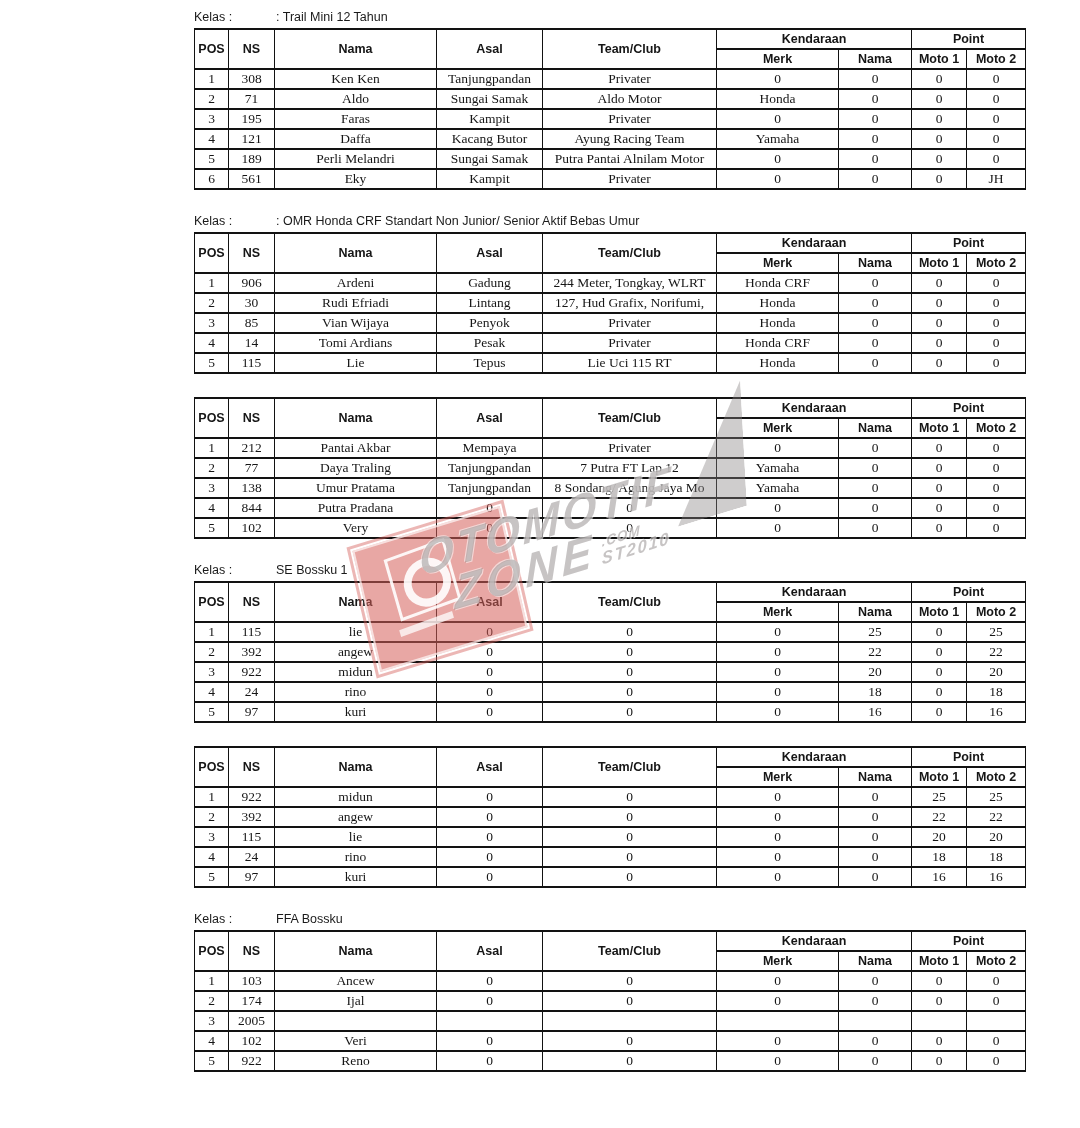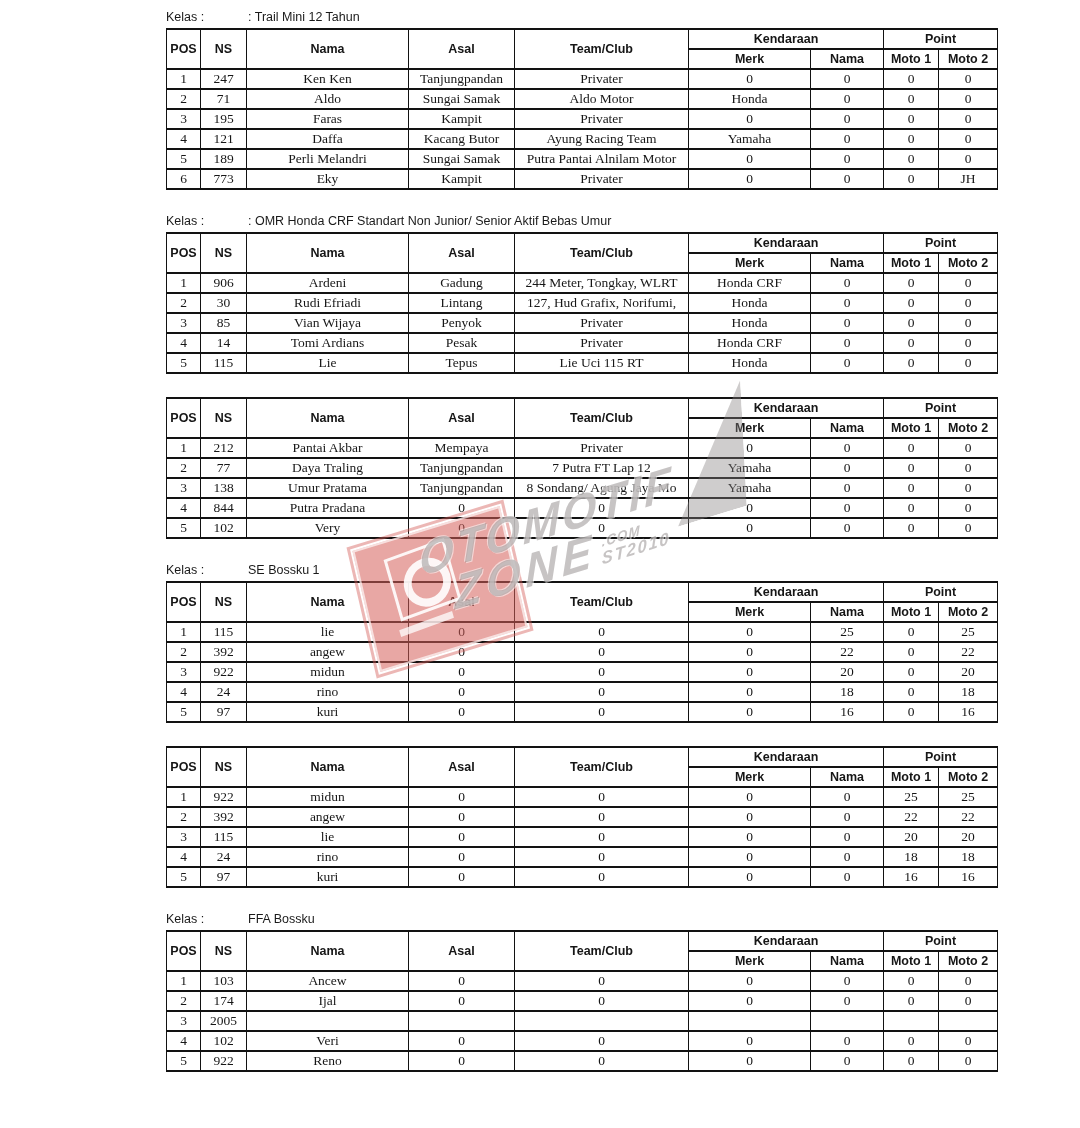--- a/index.html
+++ b/index.html
@@ -9,21 +9,21 @@
     font-family:"Liberation Sans", sans-serif;
     color:#161616;
     position:relative;
     overflow:hidden;
   }
   .content {
     position:absolute;
     left:166px; top:9px;
     width:831px;
   }
-  .kelas-section { margin-bottom:23px; }
+  .kelas-section { margin-bottom:23px;margin-left:28px; }
   .kelas-line {
     height:19px;
     font-size:12.5px;
     line-height:17px;
     color:#1a1a1a;
     white-space:nowrap;
   }
   .kelas-label { display:inline-block; width:82px; }
   .kelas-value { display:inline-block; }
 
@@ -180,21 +180,21 @@
         <tr>
           <th>Merk</th>
           <th>Nama</th>
           <th>Moto 1</th>
           <th>Moto 2</th>
         </tr>
       </thead>
       <tbody>
           <tr>
             <td>1</td>
-            <td>247</td>
+            <td>308</td>
             <td>Ken Ken</td>
             <td>Tanjungpandan</td>
             <td>Privater</td>
             <td>0</td>
             <td>0</td>
             <td>0</td>
             <td>0</td>
           </tr>
           <tr>
             <td>2</td>
@@ -235,21 +235,21 @@
             <td>Perli Melandri</td>
             <td>Sungai Samak</td>
             <td>Putra Pantai Alnilam Motor</td>
             <td>0</td>
             <td>0</td>
             <td>0</td>
             <td>0</td>
           </tr>
           <tr>
             <td>6</td>
-            <td>773</td>
+            <td>561</td>
             <td>Eky</td>
             <td>Kampit</td>
             <td>Privater</td>
             <td>0</td>
             <td>0</td>
             <td>0</td>
             <td>JH</td>
           </tr>
         </tbody>
     </table>

